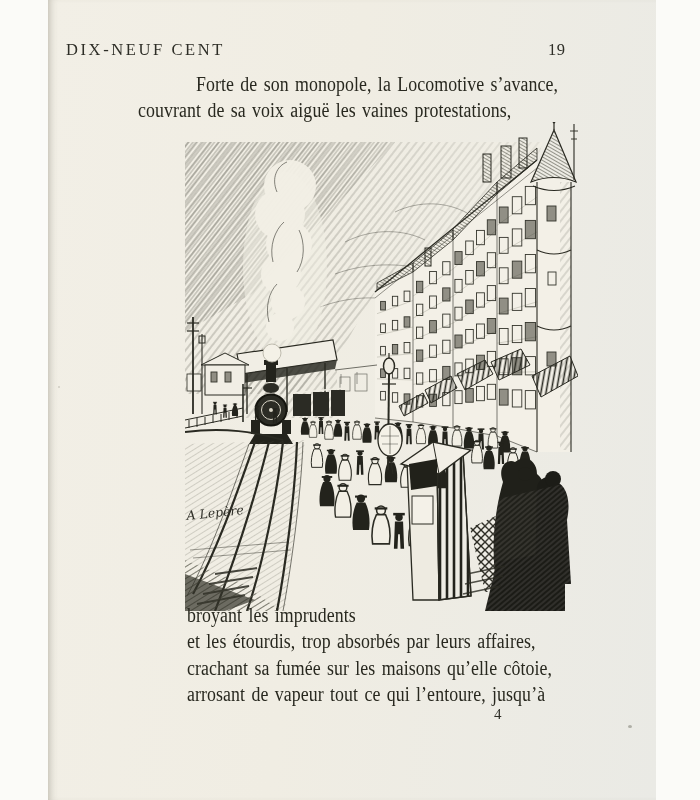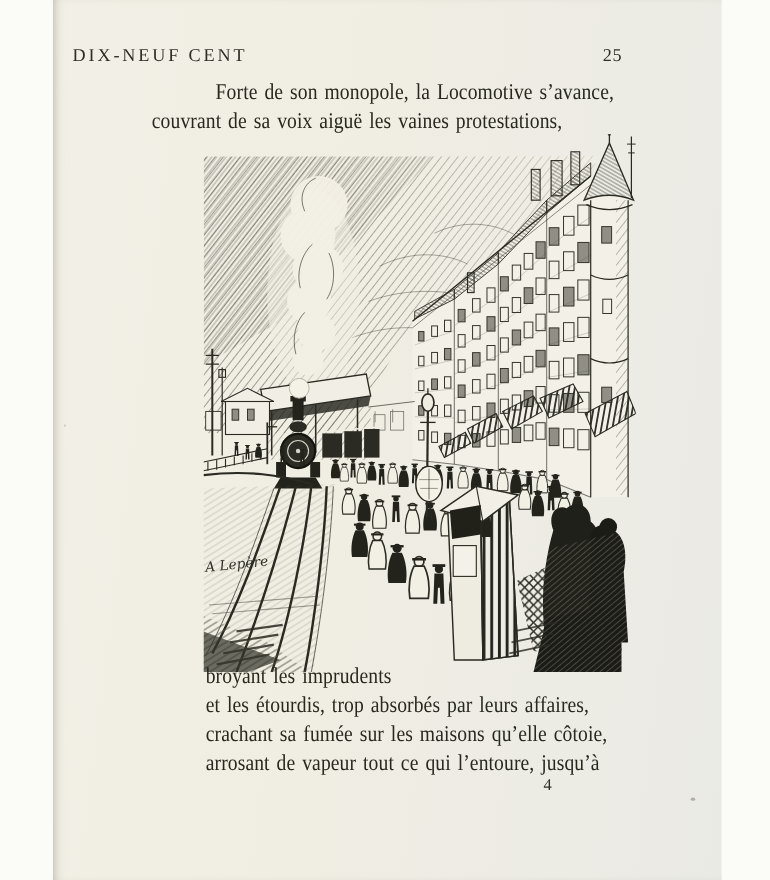--- a/index.html
+++ b/index.html
@@ -37,21 +37,21 @@
   .win{fill:none;stroke:#34342c;stroke-width:.9;}
   .win-dark{fill:#3f3f35;fill-opacity:.55;}
   .floorline{stroke:#747464;stroke-width:.5;opacity:.55;}
 </style>
 </head>
 <body>
 
 <div class="page">
 
   <div class="hdr hdr-title">DIX-NEUF CENT</div>
-  <div class="hdr hdr-num">25</div>
+  <div class="hdr hdr-num">19</div>
 
   <div class="tline" style="left:148px;top:73px;">Forte de son monopole, la Locomotive s’avance,</div>
   <div class="tline" style="left:90px;top:99px;">couvrant de sa voix aiguë les vaines protestations,</div>
 
   <svg class="illus" width="393" height="489" viewBox="0 0 393 489">
     <defs>
       <pattern id="p-hatch" width="6" height="6" patternUnits="userSpaceOnUse" patternTransform="rotate(-52)">
         <line x1="0" y1="3" x2="6" y2="3" stroke="#4a4a40" stroke-width=".8"></line>
       </pattern>
       <pattern id="p-hatch2" width="3.4" height="3.4" patternUnits="userSpaceOnUse" patternTransform="rotate(-52)">

